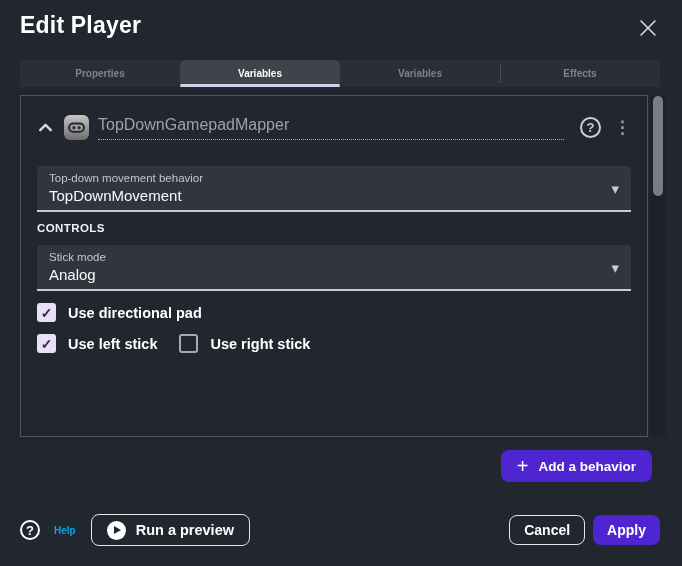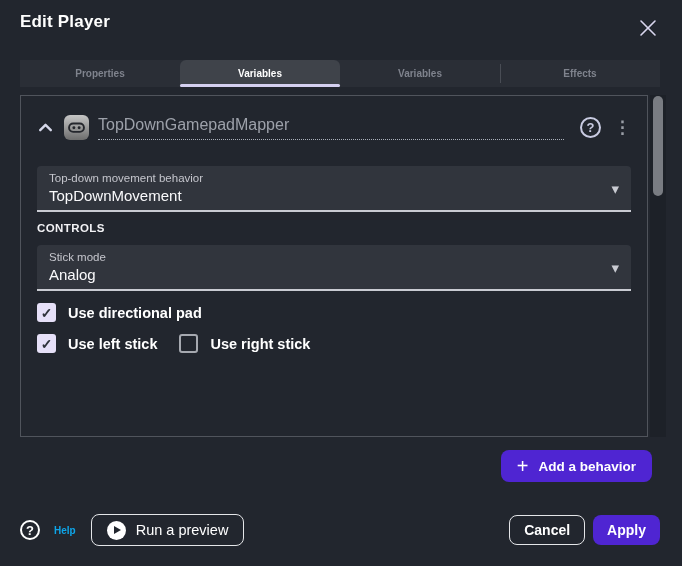--- a/index.html
+++ b/index.html
@@ -8,21 +8,21 @@
     background:#22262e;
     font-family:"Liberation Sans", sans-serif;
     color:#f5f5f7;
     position:relative;
     overflow:hidden;
   }
 
   
   .dialog-title {
     position:absolute; left:20px; top:12px;
-    font-size:17px; font-weight:700; color:#ffffff;
+    font-size:23px; font-weight:700; color:#ffffff;
     letter-spacing:.2px;
   }
   .close-btn {
     position:absolute; right:24px; top:18px;
     width:20px; height:20px; cursor:pointer; color:#d9d6ee;
   }
 
   
   .tabs {
     position:absolute; left:20px; top:60px; width:640px; height:27px;
@@ -145,21 +145,21 @@
   }
   .play-icon {
     width:19px; height:19px; border-radius:50%; background:#ffffff;
     display:flex; align-items:center; justify-content:center; margin-right:10px;
   }
   .play-icon::after {
     content:""; display:block; margin-left:2px;
     border-left:7px solid #22262e; border-top:4.5px solid transparent;
     border-bottom:4.5px solid transparent;
   }
-  .run-preview .label { font-size:14.5px; font-weight:400; color:#fff; }
+  .run-preview .label { font-size:14.5px; font-weight:700; color:#fff; }
   .footer-spacer { flex:1; }
   .btn {
     height:30px; padding:12px 14px; border-radius:8px;
     display:flex; align-items:center; cursor:pointer;
     font-size:14px; font-weight:700; color:#fff;
   }
   .btn.outlined { border:1px solid #e4e5e8; }
   .btn.primary { background:#4f25d2; margin-left:8px; }
 </style>
 </head>

